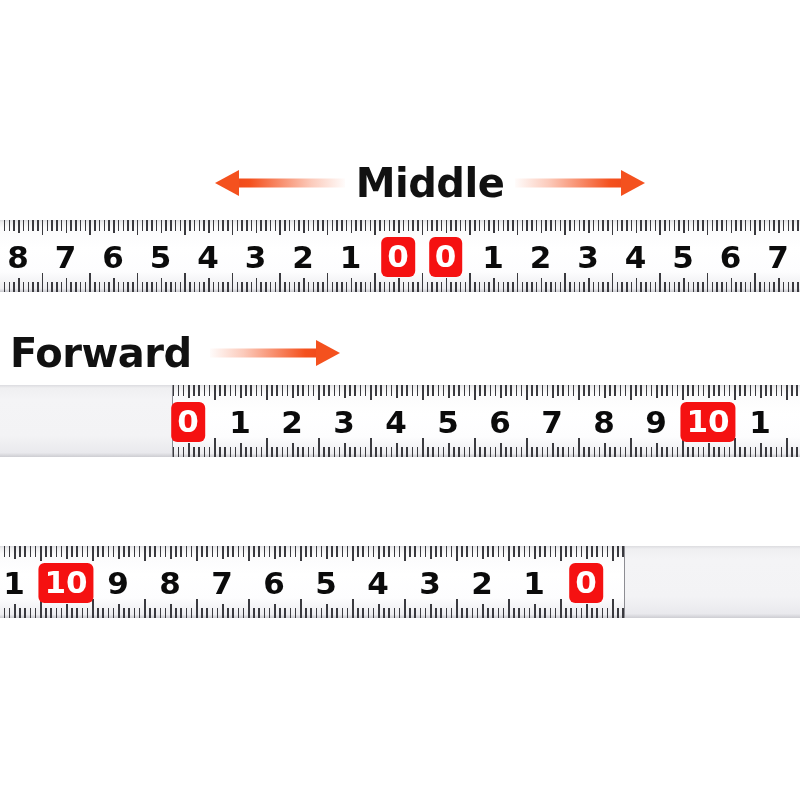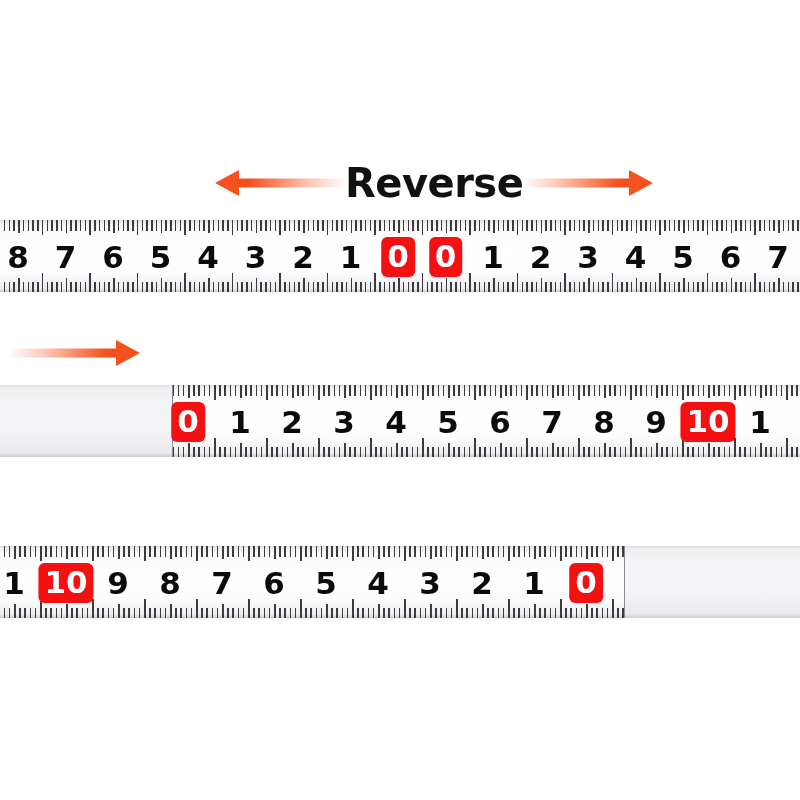--- a/index.html
+++ b/index.html
@@ -139,21 +139,21 @@
 </head>
 <body>
 
 <div id="stage">
 
   <div class="label-row" style="left:215px; top:155px; width:430px; justify-content:space-between;">
     <div class="arrow left" style="width:130px;">
       <div class="shaft"></div>
         <div class="head"></div>
     </div>
-    <div class="section-label">Reverse</div>
+    <div class="section-label">Middle</div>
     <div class="arrow right" style="width:130px;">
       <div class="shaft"></div>
         <div class="head"></div>
     </div>
   </div>
 
   <div class="tape" id="tape-middle" style="top:220px; height:72px;">
     <div class="tape-inner">
         <div class="tick top" style="left: 3.75px; height: 11px;"></div>
         <div class="tick bot" style="left: 3.75px; height: 10px;"></div>
@@ -505,20 +505,21 @@
         <div class="num" style="left: 540.5px; top: 37px;">2</div>
         <div class="num" style="left: 588px; top: 37px;">3</div>
         <div class="num" style="left: 635.5px; top: 37px;">4</div>
         <div class="num" style="left: 683px; top: 37px;">5</div>
         <div class="num" style="left: 730.5px; top: 37px;">6</div>
         <div class="num" style="left: 778px; top: 37px;">7</div>
       </div>
   </div>
 
   <div class="label-row" style="left:10px; top:325px; width:310px; justify-content:flex-start; gap:18px;">
+    <div class="section-label">Forward</div>
     <div class="arrow right" style="width:130px;">
       <div class="shaft"></div>
         <div class="head"></div>
     </div>
   </div>
 
   <div class="tape" id="tape-forward" style="top:385px; height:72px;">
     <div class="tape-inner">
         <div class="blank edge-right" style="left: 0px; width: 172px;"></div>
         <div class="tick top" style="left: 172.4px; height: 11px;"></div>

